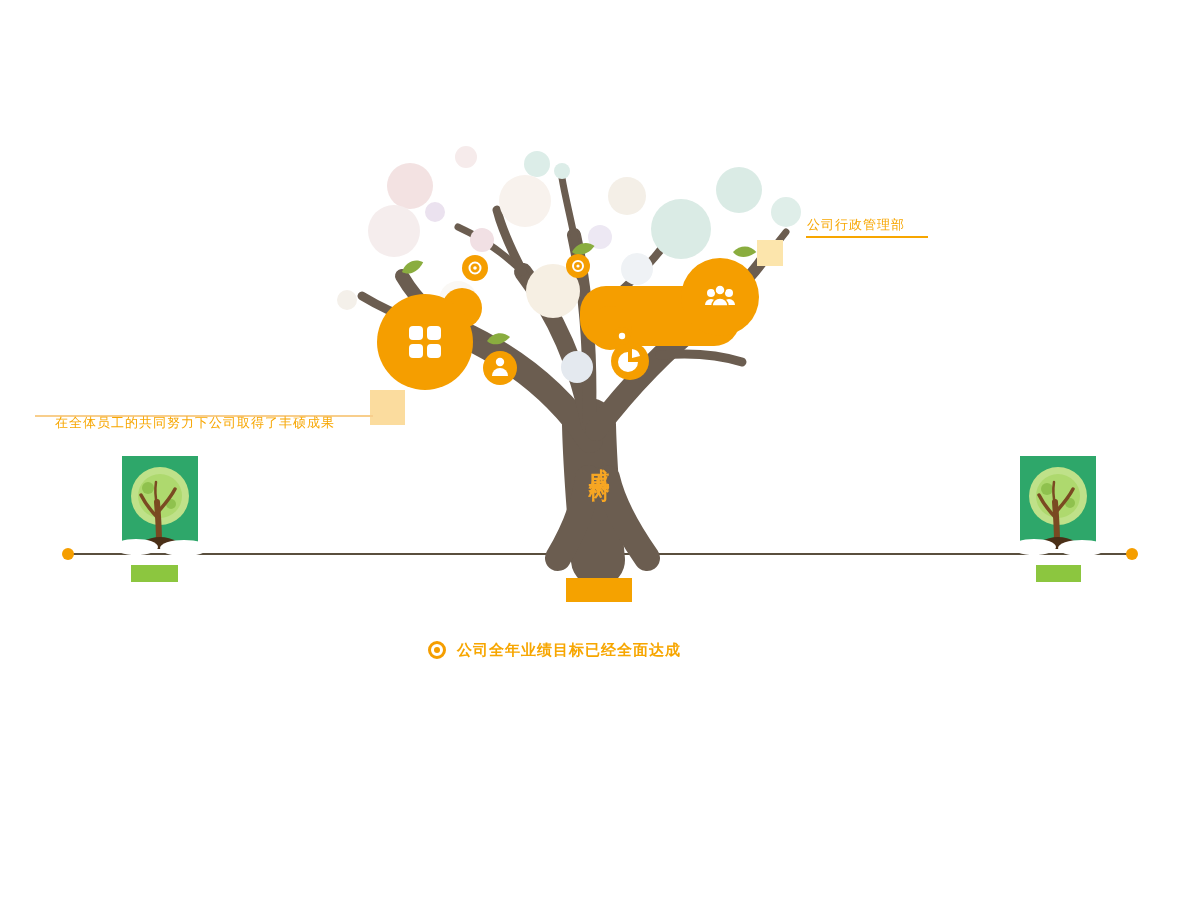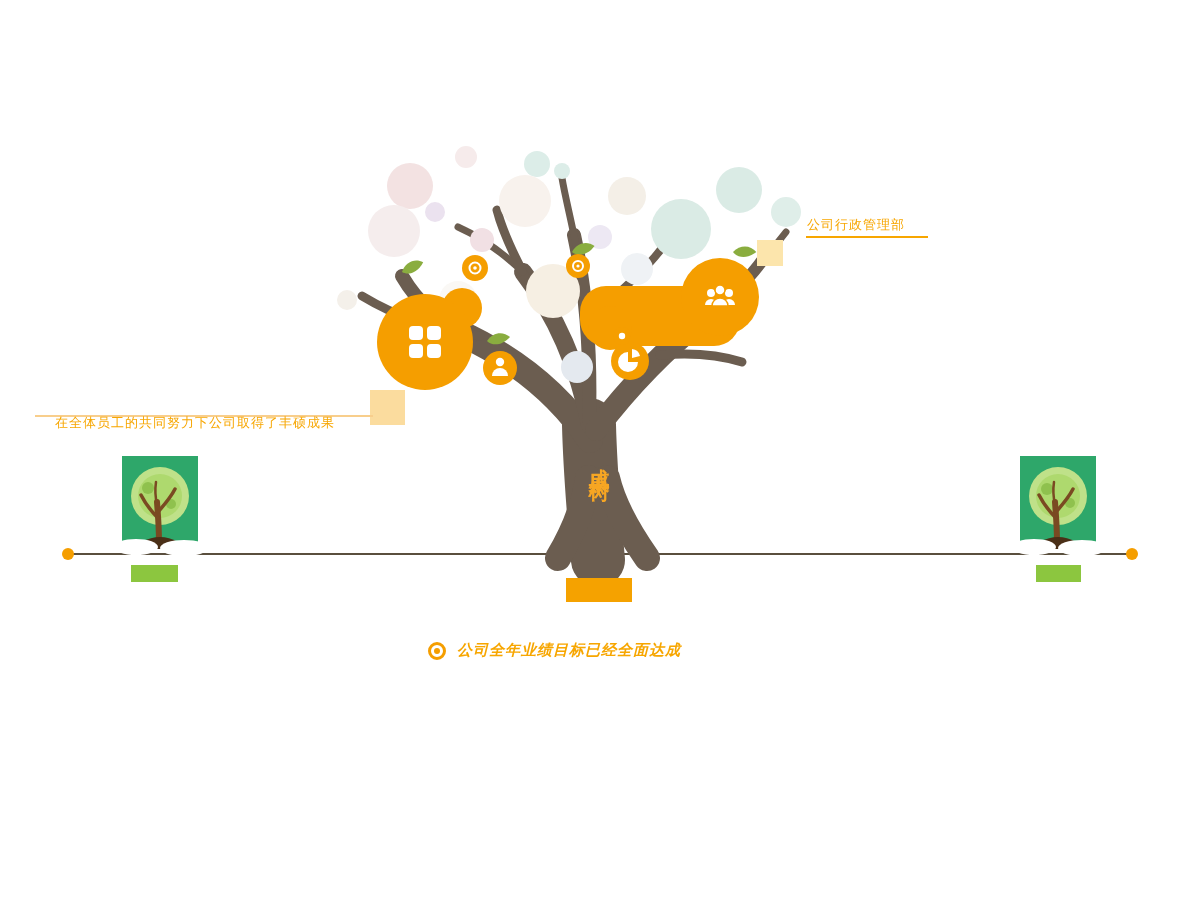--- a/index.html
+++ b/index.html
@@ -17,21 +17,21 @@
   .sq-left{left:370px;top:390px;width:35px;height:35px;background:#FBDC9E;}
   .text-right{left:807px;top:216px;}
   .line-right{left:806px;top:236px;width:122px;height:2px;background:#F7A600;}
   .sq-right{left:757px;top:240px;width:26px;height:26px;background:#FCE5AC;}
   .trunk-label{
     left:585px;top:452px;writing-mode:vertical-rl;text-orientation:upright;
     color:#F7A623;font-size:21px;font-weight:700;letter-spacing:6px;
   }
   .badge{left:566px;top:578px;width:66px;height:24px;background:#F5A200;}
   .bullets{left:428px;top:640px;display:flex;flex-direction:column;gap:18px;}
-  .bullet-row{display:flex;align-items:flex-end;gap:11px;height:20px;font-style:italic;}
+  .bullet-row{display:flex;align-items:center;gap:11px;height:20px;}
   .b-icon{
     width:12px;height:12px;border-radius:50%;border:3px solid #F59E00;background:#fff;
     display:flex;align-items:center;justify-content:center;flex:0 0 auto;
   }
   .b-dot{width:6px;height:6px;border-radius:50%;background:#F59E00;}
   .bullet-text{color:#F7A600;font-size:15px;font-weight:600;letter-spacing:1px;white-space:nowrap;}
 </style>
 </head>
 <body>
 

